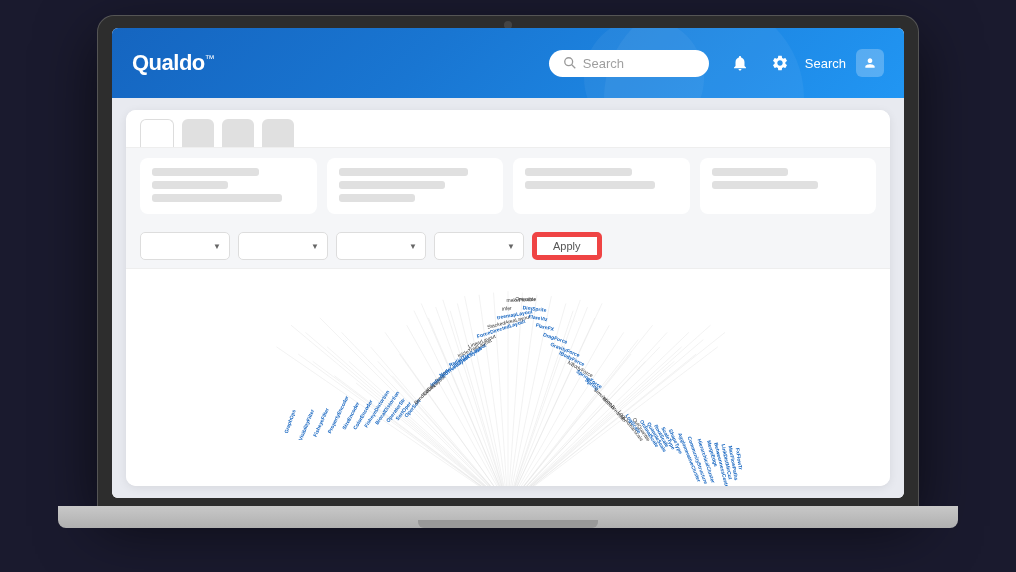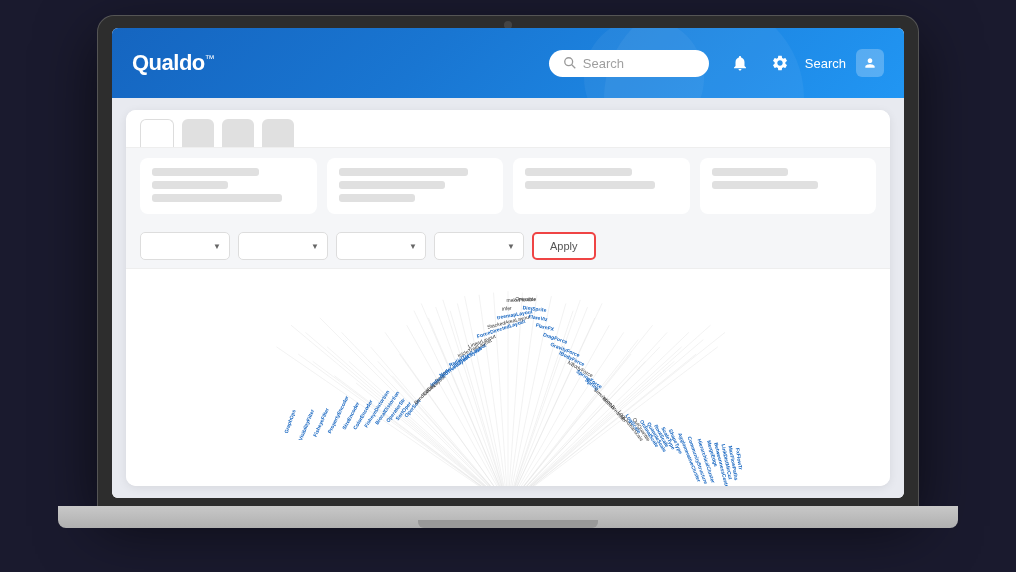--- a/index.html
+++ b/index.html
@@ -292,21 +292,21 @@
       position: absolute;
       right: 8px;
       font-size: 8px;
       color: #666;
     }
 
     .apply-btn {
       height: 28px;
       padding: 0 16px;
       background: white;
-      border: 2px solid #ef4444;
+      border: 5px solid #ef4444;
       border-radius: 5px;
       font-size: 11px;
       font-weight: 500;
       color: #555;
       cursor: pointer;
     }
 
     
     .viz-area {
       flex: 1;

